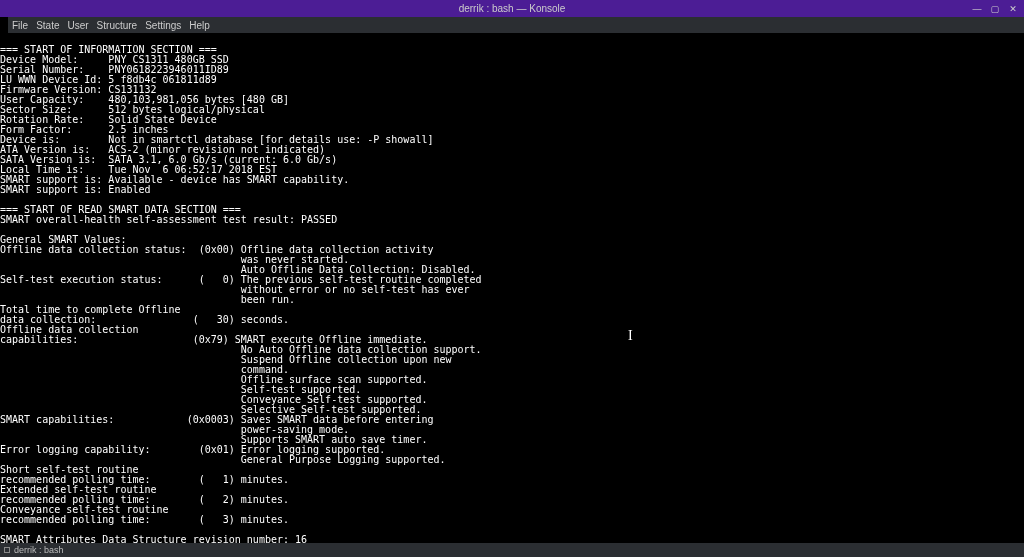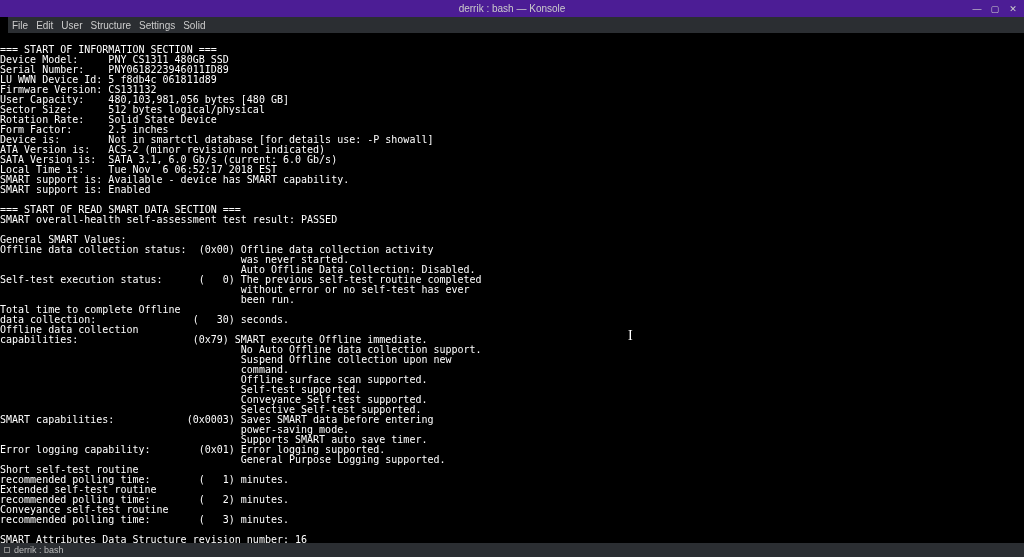--- a/index.html
+++ b/index.html
@@ -114,25 +114,25 @@
   <span class="titlebar-title">derrik : bash — Konsole</span>
   <div class="window-controls">
     <span class="window-btn">—</span>
     <span class="window-btn">▢</span>
     <span class="window-btn">✕</span>
   </div>
 </div>
 
 <div class="menubar">
   <span class="menu-item">File</span>
-  <span class="menu-item">Edit</span>
+  <span class="menu-item">State</span>
   <span class="menu-item">User</span>
   <span class="menu-item">Structure</span>
   <span class="menu-item">Settings</span>
-  <span class="menu-item">Solid</span>
+  <span class="menu-item">Help</span>
 </div>
 
 <div class="terminal-content" id="terminal"><span class="line"></span><span class="line">=== START OF INFORMATION SECTION ===</span><span class="line">Device Model:     PNY CS1311 480GB SSD</span><span class="line">Serial Number:    PNY0618223946011ID89</span><span class="line">LU WWN Device Id: 5 f8db4c 061811d89</span><span class="line">Firmware Version: CS131132</span><span class="line">User Capacity:    480,103,981,056 bytes [480 GB]</span><span class="line">Sector Size:      512 bytes logical/physical</span><span class="line">Rotation Rate:    Solid State Device</span><span class="line">Form Factor:      2.5 inches</span><span class="line">Device is:        Not in smartctl database [for details use: -P showall]</span><span class="line">ATA Version is:   ACS-2 (minor revision not indicated)</span><span class="line">SATA Version is:  SATA 3.1, 6.0 Gb/s (current: 6.0 Gb/s)</span><span class="line">Local Time is:    Tue Nov  6 06:52:17 2018 EST</span><span class="line">SMART support is: Available - device has SMART capability.</span><span class="line">SMART support is: Enabled</span><span class="line"></span><span class="line">=== START OF READ SMART DATA SECTION ===</span><span class="line">SMART overall-health self-assessment test result: PASSED</span><span class="line"></span><span class="line">General SMART Values:</span><span class="line">Offline data collection status:  (0x00) Offline data collection activity</span><span class="line">                                        was never started.</span><span class="line">                                        Auto Offline Data Collection: Disabled.</span><span class="line">Self-test execution status:      (   0) The previous self-test routine completed</span><span class="line">                                        without error or no self-test has ever</span><span class="line">                                        been run.</span><span class="line">Total time to complete Offline</span><span class="line">data collection:                (   30) seconds.</span><span class="line">Offline data collection</span><span class="line">capabilities:                   (0x79) SMART execute Offline immediate.</span><span class="line">                                        No Auto Offline data collection support.</span><span class="line">                                        Suspend Offline collection upon new</span><span class="line">                                        command.</span><span class="line">                                        Offline surface scan supported.</span><span class="line">                                        Self-test supported.</span><span class="line">                                        Conveyance Self-test supported.</span><span class="line">                                        Selective Self-test supported.</span><span class="line">SMART capabilities:            (0x0003) Saves SMART data before entering</span><span class="line">                                        power-saving mode.</span><span class="line">                                        Supports SMART auto save timer.</span><span class="line">Error logging capability:        (0x01) Error logging supported.</span><span class="line">                                        General Purpose Logging supported.</span><span class="line">Short self-test routine</span><span class="line">recommended polling time:        (   1) minutes.</span><span class="line">Extended self-test routine</span><span class="line">recommended polling time:        (   2) minutes.</span><span class="line">Conveyance self-test routine</span><span class="line">recommended polling time:        (   3) minutes.</span><span class="line"></span><span class="line">SMART Attributes Data Structure revision number: 16</span></div>
 
 <div class="cursor-ibeam">I</div>
 
 <div class="tabbar">
   <span class="tab-indicator"></span>
   <span>derrik : bash</span>
 </div>

